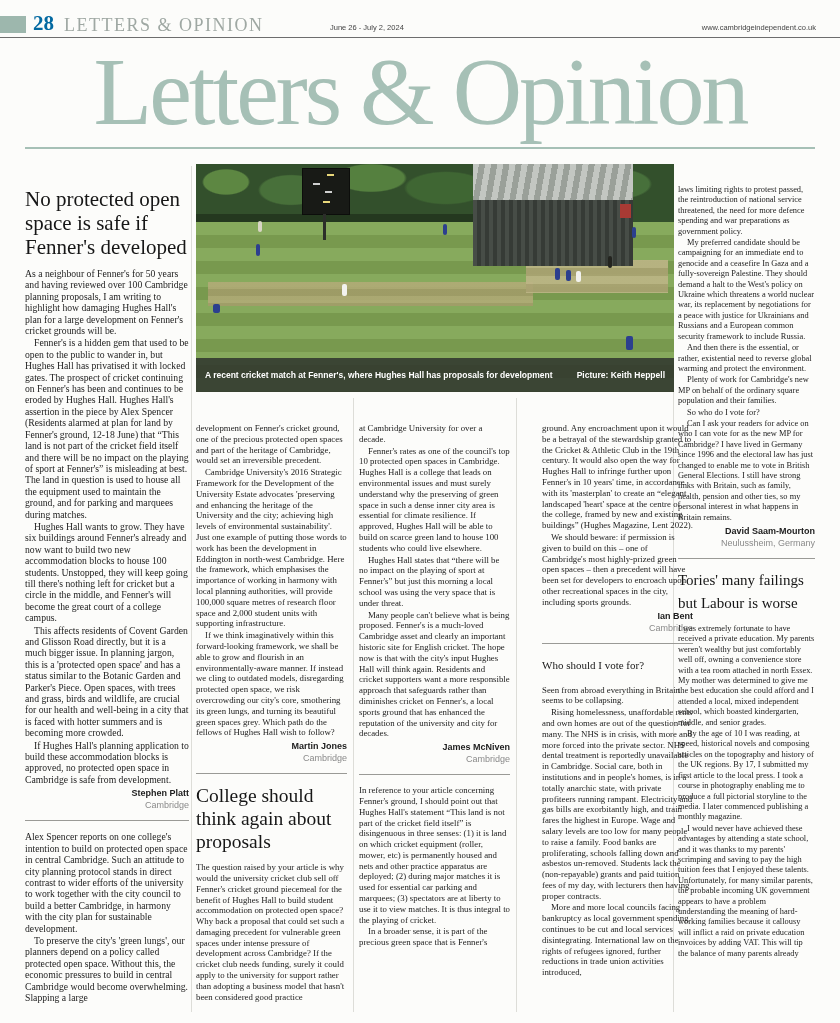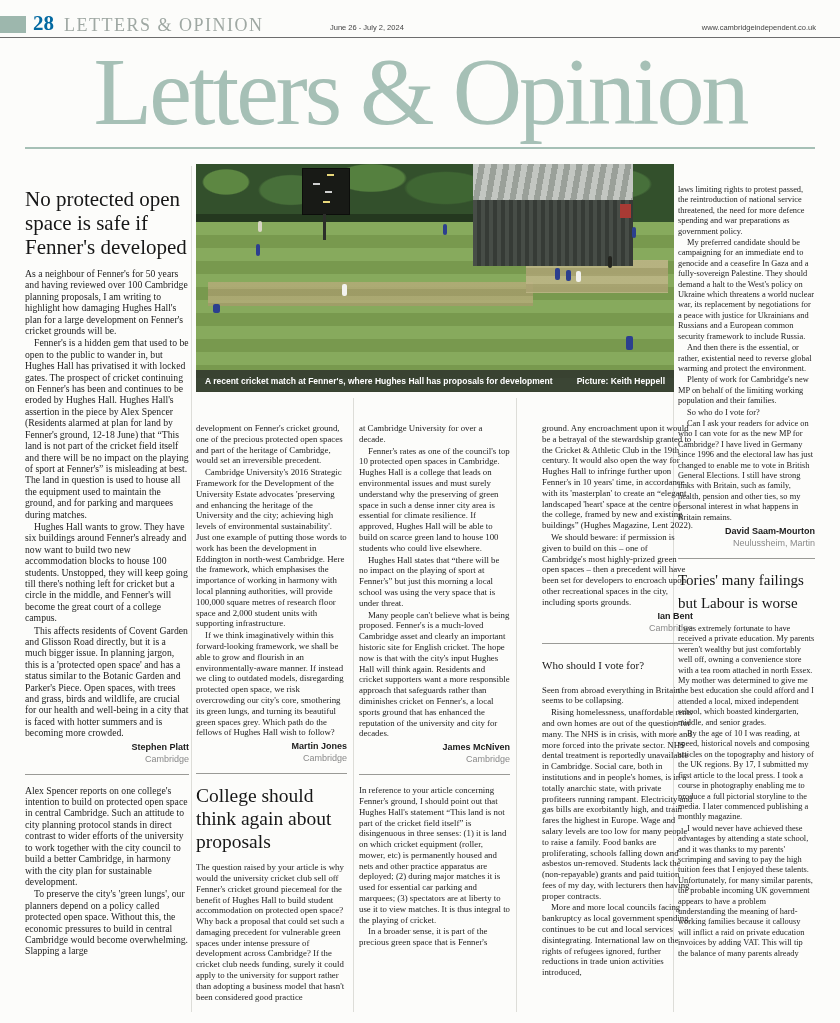--- a/index.html
+++ b/index.html
@@ -58,21 +58,21 @@
   .ph-roof{position:absolute;left:0;top:0;width:100%;height:36px;
     background:repeating-linear-gradient(100deg,#c3c7c2 0 6px,#9aa099 6px 12px);
     border-bottom:2px solid #e8eae6;}
   .ph-wall{position:absolute;left:0;top:36px;width:100%;height:66px;
     background:repeating-linear-gradient(90deg,#474d47 0 4px,#363b36 4px 8px);}
   .ph-sign{position:absolute;right:2px;top:40px;width:11px;height:14px;background:#a83a34;}
   .ph-scoreboard{position:absolute;left:106px;top:4px;width:46px;height:45px;background:#181a16;border:1px solid #0c0d0b;}
   .sb-mark{position:absolute;width:7px;height:2px;background:#d8c24a;}
   .ph-pole{position:absolute;left:127px;top:50px;width:3px;height:26px;background:#2c2e2a;}
   .player{position:absolute;border-radius:2px;}
-  .ph-caption{position:absolute;left:0;bottom:0;width:100%;height:22px;background:rgba(43,46,43,0.82);
+  .ph-caption{position:absolute;left:0;bottom:0;width:100%;height:34px;background:rgba(43,46,43,0.82);
     display:flex;justify-content:space-between;align-items:center;padding:0 9px;box-sizing:border-box;
     font:bold 8.5px/10px "Liberation Sans",sans-serif;color:#fff;}
 </style>
 </head>
 <body>
 
 <div class="abs hdr-square"></div>
 <div class="abs hdr-page">28</div>
 <div class="abs hdr-section">LETTERS &amp; OPINION</div>
 <div class="abs hdr-date">June 26 - July 2, 2024</div>
@@ -122,20 +122,21 @@
     <span>Picture: Keith Heppell</span>
   </div>
 </div>
 
 <div class="col col-1">
   <h2 class="headline hl-xl">No protected open space is safe if Fenner's developed</h2>
   <p class="para">As a neighbour of Fenner's for 50 years and having reviewed over 100 Cambridge planning proposals, I am writing to highlight how damaging Hughes Hall's plan for a large development on Fenner's cricket grounds will be.</p>
   <p class="para indent">Fenner's is a hidden gem that used to be open to the public to wander in, but Hughes Hall has privatised it with locked gates. The prospect of cricket continuing on Fenner's has been and continues to be eroded by Hughes Hall. Hughes Hall's assertion in the piece by Alex Spencer (Residents alarmed at plan for land by Fenner's ground, 12-18 June) that “This land is not part of the cricket field itself and there will be no impact on the playing of sport at Fenner's” is misleading at best. The land in question is used to house all the equipment used to maintain the ground, and for parking and marquees during matches.</p>
   <p class="para indent">Hughes Hall wants to grow. They have six buildings around Fenner's already and now want to build two new accommodation blocks to house 100 students. Unstopped, they will keep going till there's nothing left for cricket but a circle in the middle, and Fenner's will become the great court of a college campus.</p>
   <p class="para indent">This affects residents of Covent Garden and Glisson Road directly, but it is a much bigger issue. In planning jargon, this is a 'protected open space' and has a status similar to the Botanic Garden and Parker's Piece. Open spaces, with trees and grass, birds and wildlife, are crucial for our health and well-being in a city that is faced with hotter summers and is becoming more crowded.</p>
+  <p class="para indent">If Hughes Hall's planning application to build these accommodation blocks is approved, no protected open space in Cambridge is safe from development.</p>
   <div class="sig-name">Stephen Platt</div>
   <div class="sig-loc">Cambridge</div>
   <hr class="divider">
   <p class="para">Alex Spencer reports on one college's intention to build on protected open space in central Cambridge. Such an attitude to city planning protocol stands in direct contrast to wider efforts of the university to work together with the city council to build a better Cambridge, in harmony with the city plan for sustainable development.</p>
   <p class="para indent">To preserve the city's 'green lungs', our planners depend on a policy called protected open space. Without this, the economic pressures to build in central Cambridge would become overwhelming. Slapping a large</p>
 </div>
 
 <div class="col col-mid" style="left:196px">
   <p class="para">development on Fenner's cricket ground, one of the precious protected open spaces and part of the heritage of Cambridge, would set an irreversible precedent.</p>
   <p class="para indent">Cambridge University's 2016 Strategic Framework for the Development of the University Estate advocates 'preserving and enhancing the heritage of the University and the city; achieving high levels of environmental sustainability'. Just one example of putting those words to work has been the development in Eddington in north-west Cambridge. Here the framework, which emphasises the importance of working in harmony with local planning authorities, will provide 100,000 square metres of research floor space and 2,000 student units with supporting infrastructure.</p>
@@ -168,23 +169,23 @@
   <h2 class="headline hl-one">Who should I vote for?</h2>
   <p class="para">Seen from abroad everything in Britain seems to be collapsing.</p>
   <p class="para indent">Rising homelessness, unaffordable rents and own homes are out of the question for many. The NHS is in crisis, with more and more forced into the private sector. NHS dental treatment is reportedly unavailable in Cambridge. Social care, both in institutions and in people's homes, is in a totally anarchic state, with private profiteers running rampant. Electricity and gas bills are exorbitantly high, and train fares the highest in Europe. Wage and salary levels are too low for many people to raise a family. Food banks are proliferating, schools falling down and asbestos un-removed. Students lack the (non-repayable) grants and paid tuition fees of my day, with lecturers then having proper contracts.</p>
   <p class="para indent">More and more local councils facing bankruptcy as local government spending continues to be cut and local services disintegrating. International law on the rights of refugees ignored, further reductions in trade union activities introduced,</p>
 </div>
 
 <div class="col col-5">
   <p class="para">laws limiting rights to protest passed, the reintroduction of national service threatened, the need for more defence spending and war preparations as government policy.</p>
   <p class="para indent">My preferred candidate should be campaigning for an immediate end to genocide and a ceasefire In Gaza and a fully-sovereign Palestine. They should demand a halt to the West's policy on Ukraine which threatens a world nuclear war, its replacement by negotiations for a peace with justice for Ukrainians and Russians and a European common security framework to include Russia.</p>
   <p class="para indent">And then there is the essential, or rather, existential need to reverse global warming and protect the environment.</p>
-  <p class="para indent">Plenty of work for Cambridge's new MP on behalf of the limiting working population and their families.</p>
+  <p class="para indent">Plenty of work for Cambridge's new MP on behalf of the ordinary square population and their families.</p>
   <p class="para indent">So who do I vote for?</p>
   <p class="para indent">Can I ask your readers for advice on who I can vote for as the new MP for Cambridge? I have lived in Germany since 1996 and the electoral law has just changed to enable me to vote in British General Elections. I still have strong links with Britain, such as family, health, pension and other ties, so my personal interest in what happens in Britain remains.</p>
   <div class="sig-name">David Saam-Mourton</div>
-  <div class="sig-loc">Neulussheim, Martin</div>
+  <div class="sig-loc">Neulussheim, Germany</div>
   <hr class="divider">
   <h2 class="headline hl-lg" style="font-size:15px">Tories' many failings but Labour is worse</h2>
   <p class="para">I was extremely fortunate to have received a private education. My parents weren't wealthy but just comfortably well off, owning a convenience store with a tea room attached in north Essex. My mother was determined to give me the best education she could afford and I attended a local, mixed independent school, which boasted kindergarten, middle, and senior grades.</p>
   <p class="para indent">By the age of 10 I was reading, at speed, historical novels and composing articles on the topography and history of the UK regions. By 17, I submitted my first article to the local press. I took a course in photography enabling me to produce a full pictorial storyline to the media. I later commenced publishing a monthly magazine.</p>
   <p class="para indent">I would never have achieved these advantages by attending a state school, and it was thanks to my parents' scrimping and saving to pay the high tuition fees that I enjoyed these talents. Unfortunately, for many similar parents, the probable incoming UK government appears to have a problem understanding the meaning of hard-working families because it callousy will inflict a raid on private education invoices by adding VAT. This will tip the balance of many parents already</p>
 </div>
 
 </body></html>

